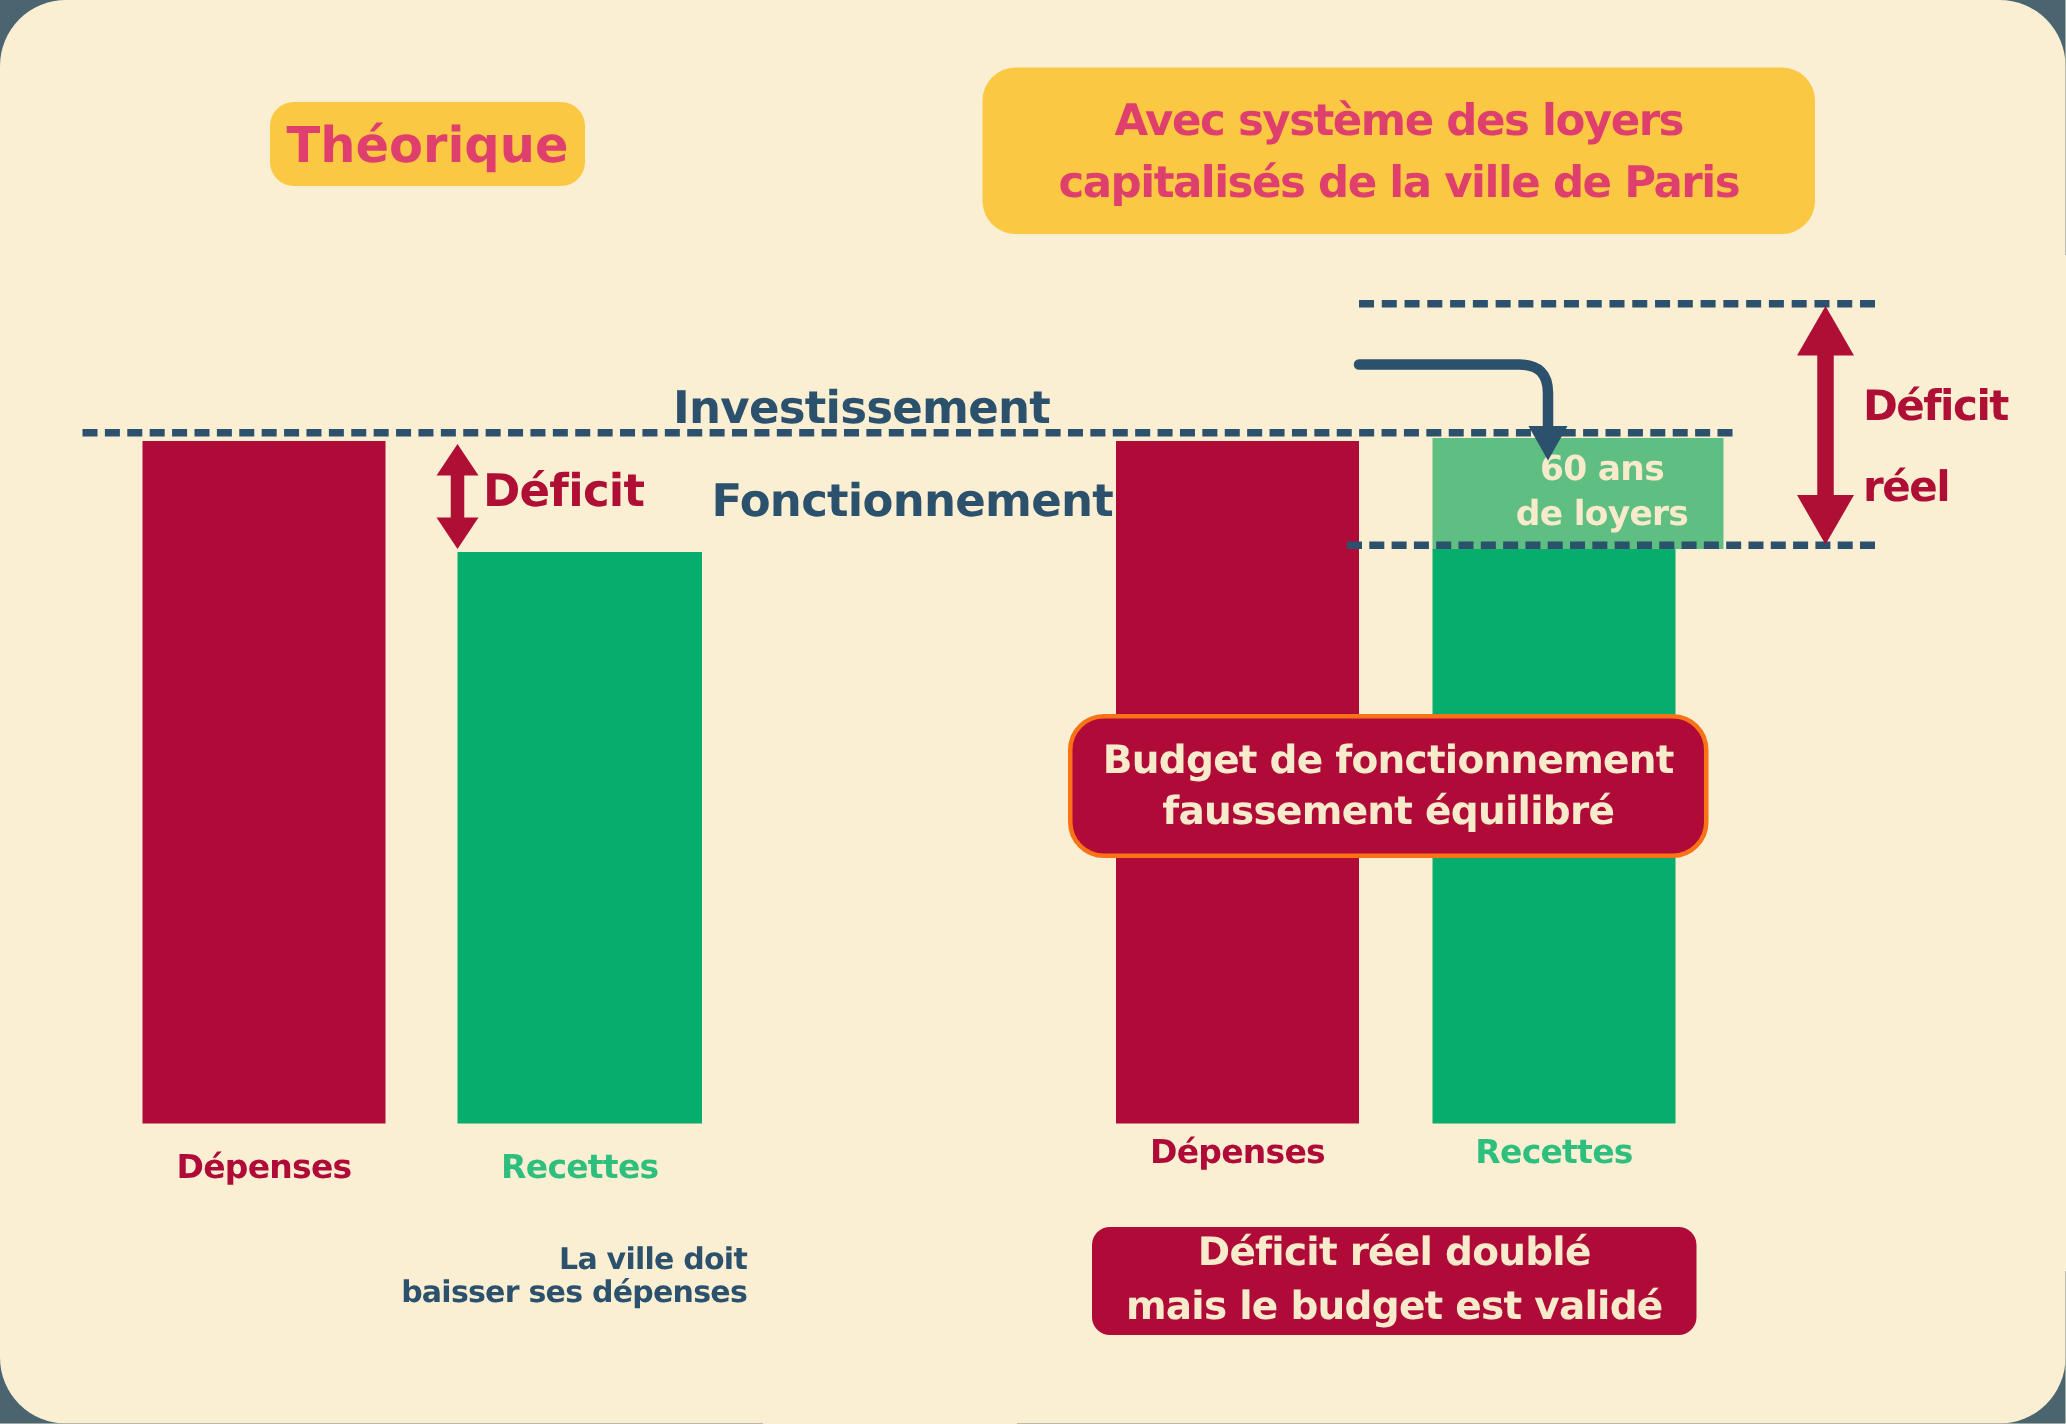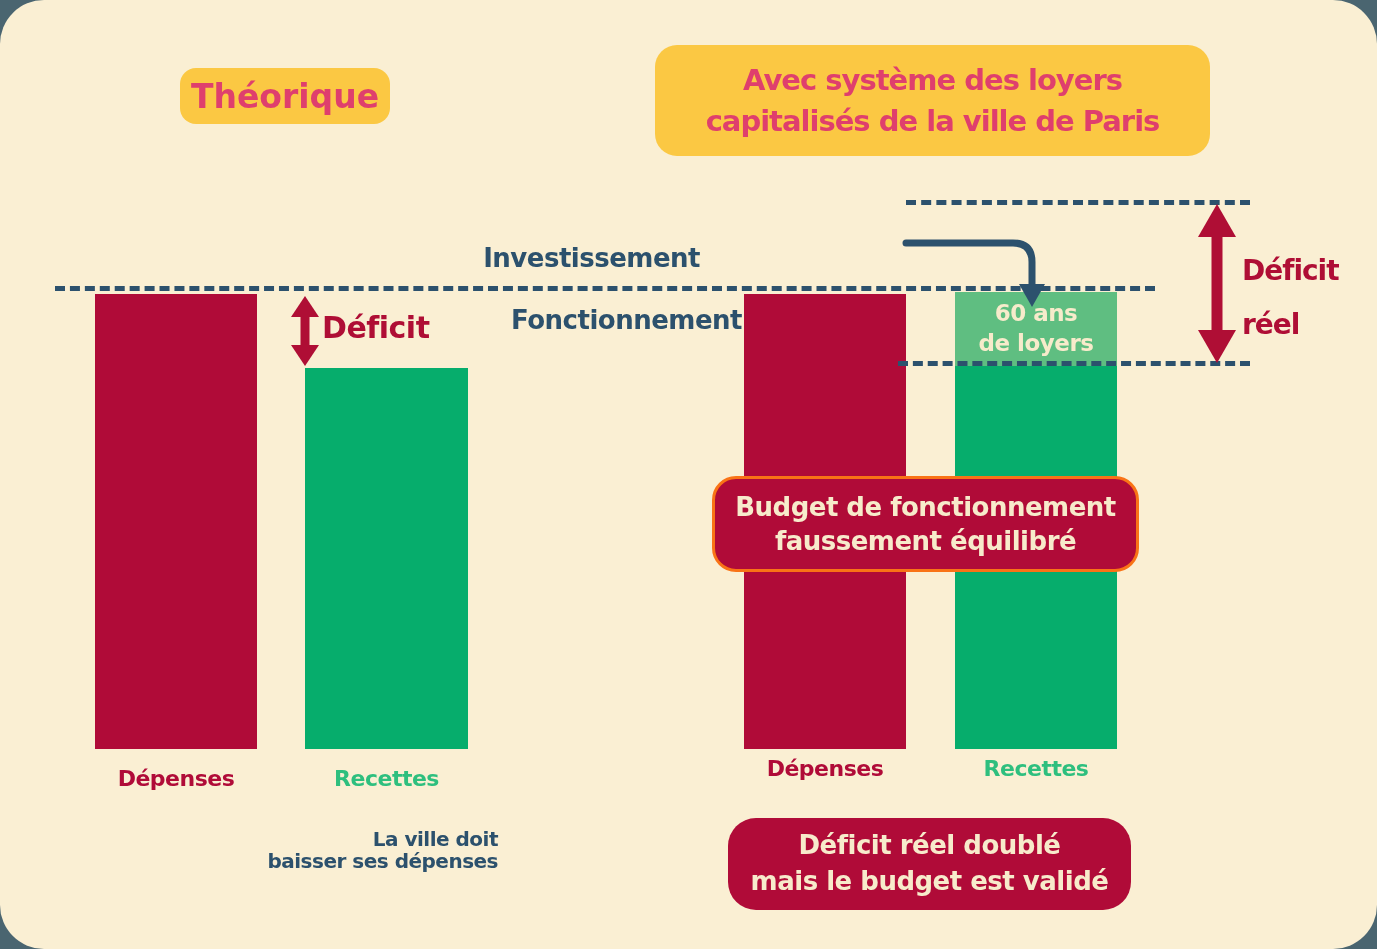--- a/index.html
+++ b/index.html
@@ -30,22 +30,22 @@
   .bar{position:absolute;}
   .bar-red{background:var(--red);}
   .bar-green{background:var(--green);}
   .box-on-bar{
     position:absolute;display:flex;align-items:center;justify-content:center;
     text-align:center;color:var(--cream-text);white-space:pre-line;
     font-size:23px;line-height:1.3;letter-spacing:-0.5px;
   }
   .dash{position:absolute;border-top:5px dashed var(--navy);height:0;}
   .axis-label{
-    position:absolute;color:var(--navy);font-size:26px;letter-spacing:-0.5px;
-    white-space:nowrap;text-align:right;
+    position:absolute;color:var(--navy);font-size:30px;letter-spacing:-0.5px;
+    white-space:nowrap;text-align:right;margin-top:12px;
   }
   .bar-label{
     position:absolute;display:flex;justify-content:center;
     font-size:22px;letter-spacing:-0.5px;white-space:nowrap;
   }
   .red-text{color:var(--dark-red-text);}
   .green-label{color:var(--green-text);}
   .red-label{color:var(--red);}
   .caption-navy{
     position:absolute;color:var(--navy);font-size:20px;text-align:right;
@@ -59,37 +59,37 @@
   #label-investissement{right:677px;top:243px;}
   #label-fonctionnement{right:635px;top:305px;}
   #dash-main{left:55px;top:286px;width:1100px;}
   #dash-top-right{left:906px;top:200px;width:344px;}
   #dash-bottom-right{left:898px;top:361px;width:352px;}
   #bar-left-red{left:95px;top:294px;width:162px;height:455px;}
   #bar-left-green{left:305px;top:368px;width:163px;height:381px;}
   #bar-right-red{left:744px;top:294px;width:162px;height:455px;}
   #bar-right-green{left:955px;top:366px;width:162px;height:383px;}
   #box-achat{left:744px;top:202px;width:162px;height:83px;background:var(--pink-box);}
-  #box-loyers{left:955px;top:292px;width:162px;height:74px;background:var(--green-light);}
+  #box-loyers{left:955px;top:292px;width:162px;height:74px;background:var(--green-light);padding-left:32px;}
   #text-deficit-left{left:322px;top:310px;font-size:30px;letter-spacing:-0.5px;position:absolute;}
   #text-deficit-reel{
     left:1242px;top:244px;position:absolute;font-size:28px;letter-spacing:-1px;
     line-height:1.93;white-space:pre-line;
   }
   #badge-budget{
     left:712px;top:476px;width:421px;height:90px;border-radius:24px;
     border:3px solid #f97316;font-size:26px;line-height:1.32;letter-spacing:-0.5px;
   }
   #label-depenses-left{left:95px;top:766px;width:162px;}
   #label-recettes-left{left:305px;top:766px;width:163px;}
   #label-depenses-right{left:744px;top:756px;width:162px;}
   #label-recettes-right{left:955px;top:756px;width:162px;}
   #caption-left{left:58px;top:828px;width:440px;}
   #badge-deficit-double{
-    left:728px;top:818px;width:403px;height:92px;border-radius:28px;
+    left:728px;top:818px;width:403px;height:72px;border-radius:12px;
     font-size:26px;line-height:1.38;letter-spacing:-0.5px;
   }
   #arrow-overlay{position:absolute;left:0;top:0;pointer-events:none;}
   .arrow-red-fill{fill:var(--dark-red-text);}
   .arrow-navy-stroke{stroke:var(--navy);}
   .arrow-navy-fill{fill:var(--navy);}
 </style>
 </head>
 <body>
 

